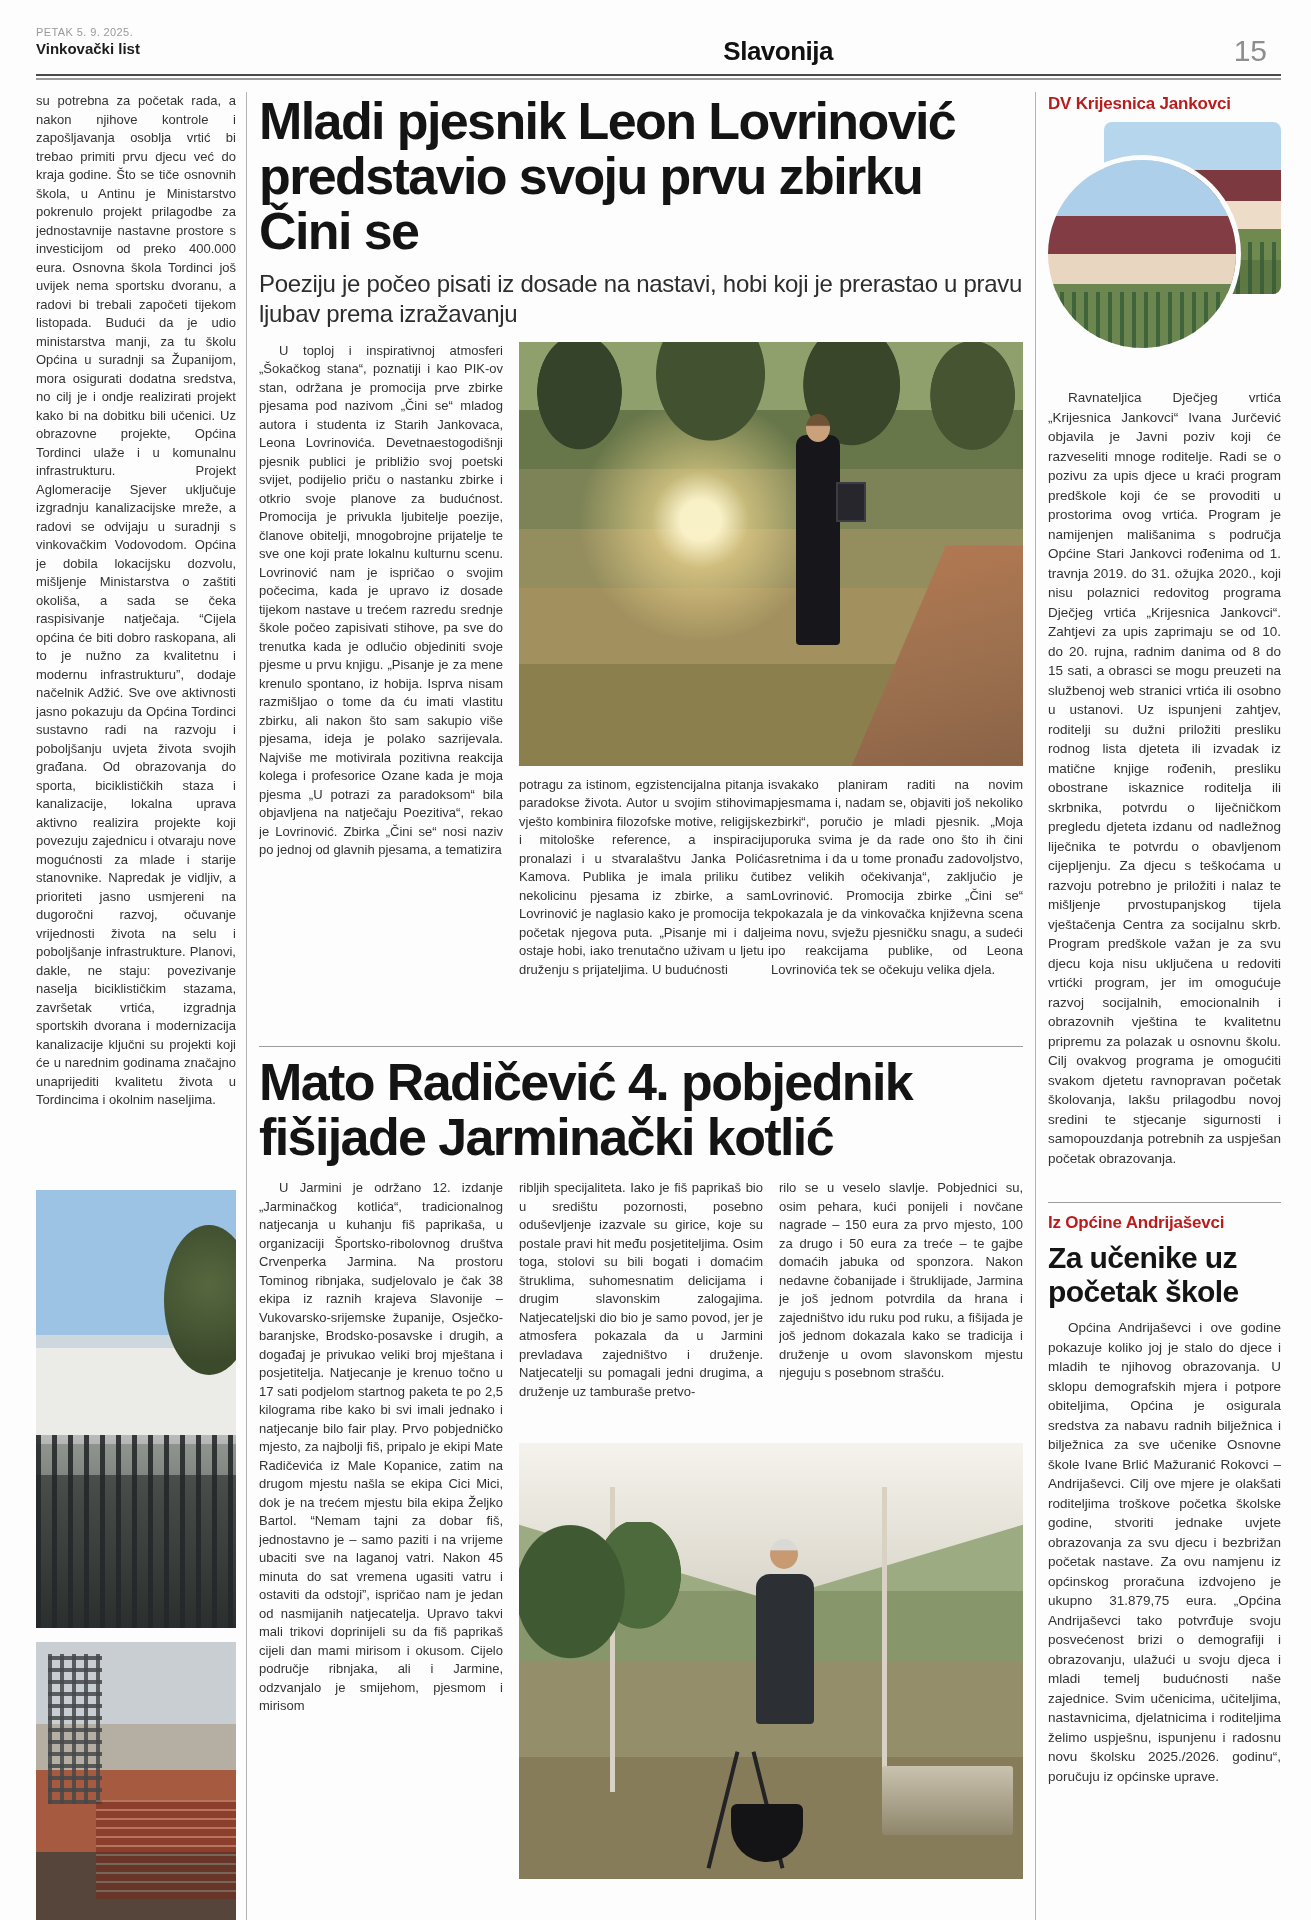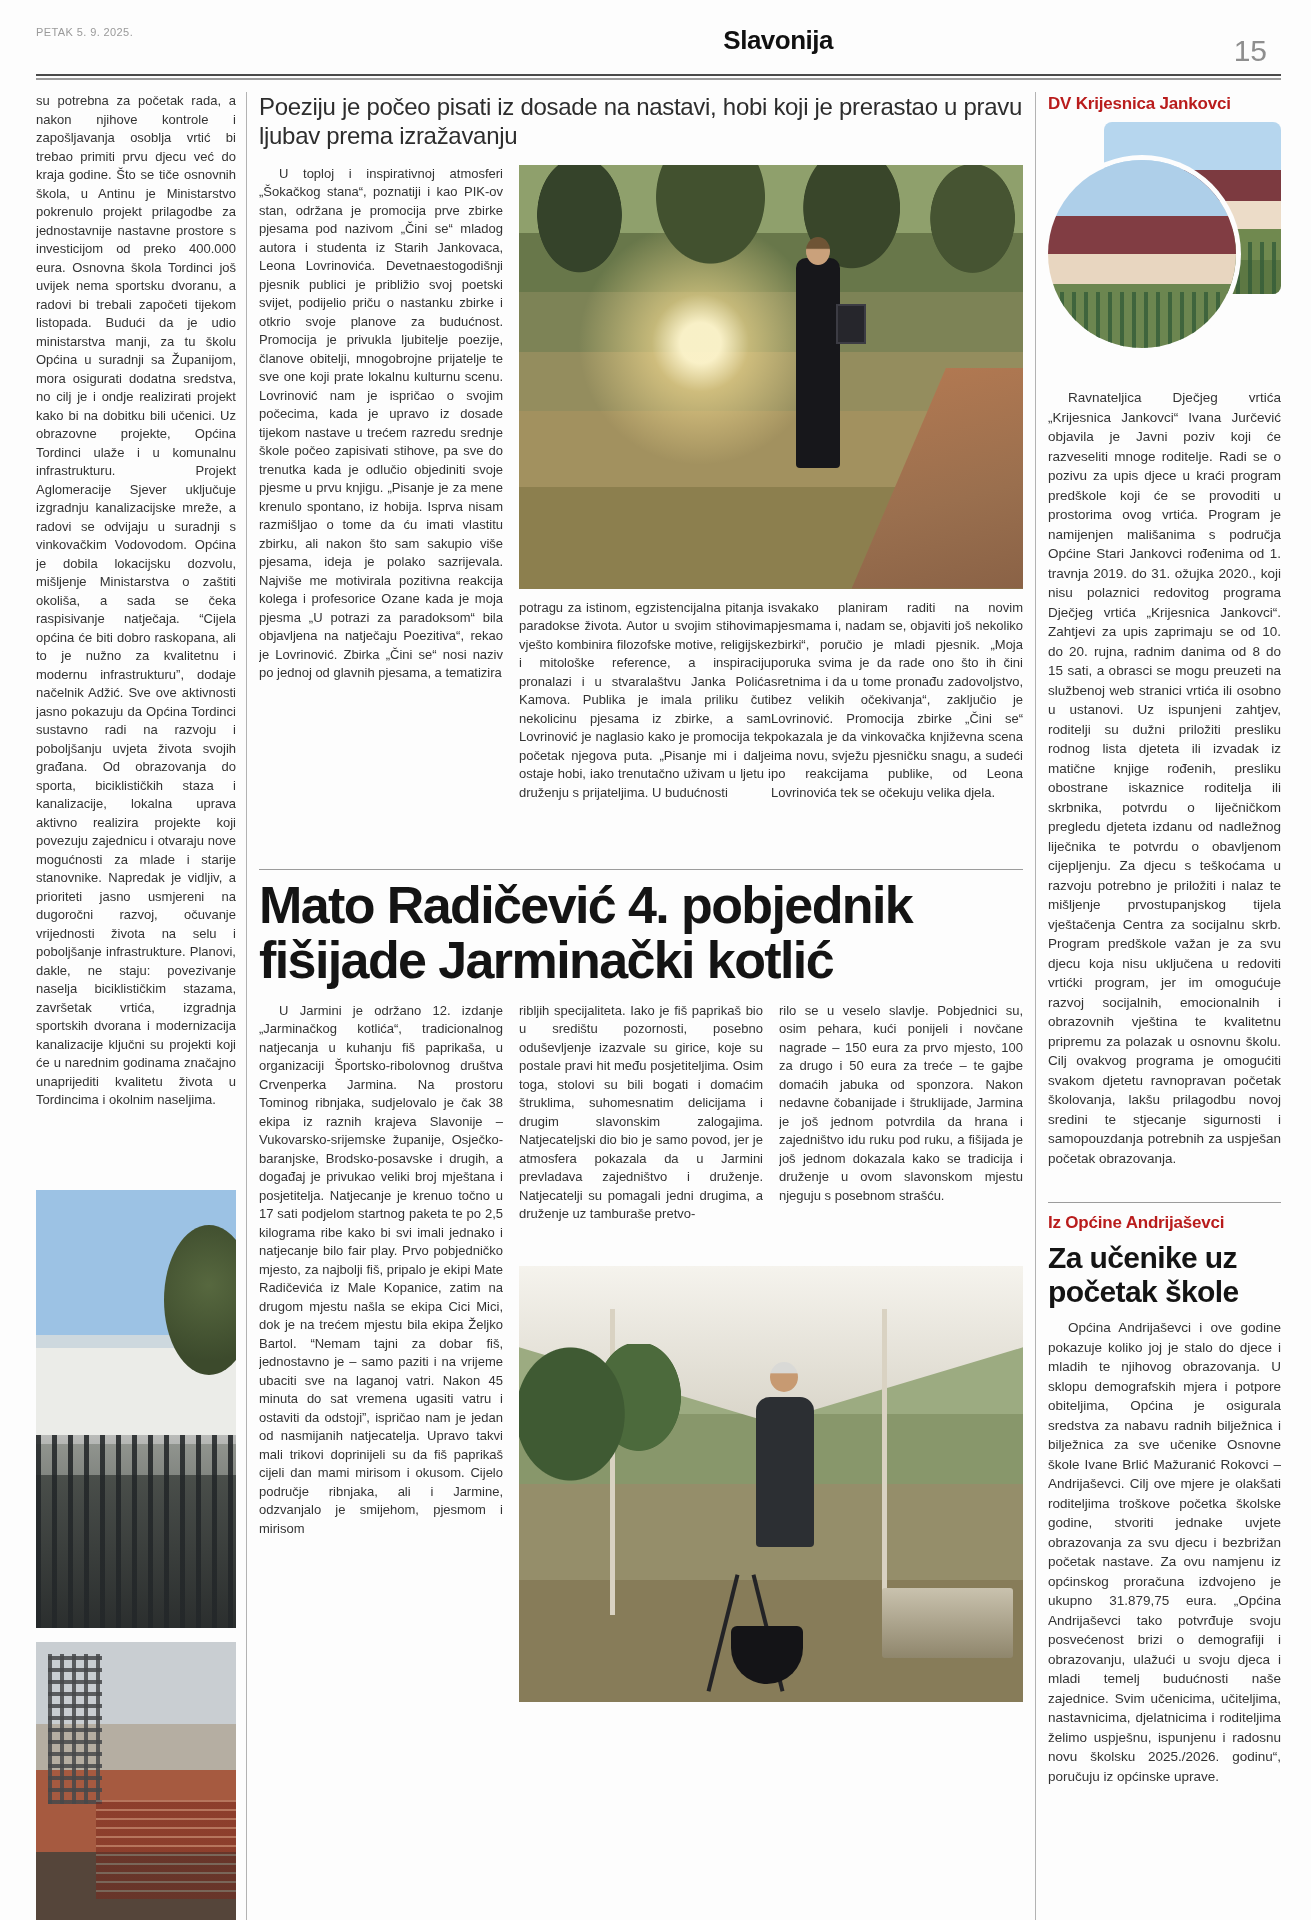--- a/index.html
+++ b/index.html
@@ -3,21 +3,21 @@
 <meta charset="utf-8">
 <style>
   html,body{margin:0;padding:0;background:#e9e9e9;}
   .page{width:1311px;height:1920px;background:#fdfdfd;box-sizing:border-box;
         padding:26px 30px 0 36px;font-family:"Liberation Sans",sans-serif;color:#2e2e2e;
         overflow:hidden;position:relative;margin:0 auto;}
   
   .header-row{position:relative;height:42px;}
   .hdr-date{font-size:11px;color:#9a9a9a;letter-spacing:.4px;}
   .masthead{font-size:15px;font-weight:bold;color:#1d1d1d;margin-top:2px;}
-  .section-title{position:absolute;right:448px;bottom:12px;font-size:26px;font-weight:bold;color:#111;letter-spacing:-.5px;}
+  .section-title{position:absolute;right:448px;bottom:1px;font-size:26px;font-weight:bold;color:#111;letter-spacing:-.5px;}
   .page-number{position:absolute;right:14px;bottom:0;font-size:30px;color:#8e8e8e;}
   .header-rule{margin-top:6px;height:2px;border-top:2px solid #4a4a4a;border-bottom:2px solid #9a9a9a;}
   
   .content{display:flex;margin-top:12px;height:1846px;}
   .col-left{width:200px;flex:none;}
   .main{width:790px;flex:none;margin-left:10px;border-left:1px solid #b3b3b3;border-right:1px solid #b3b3b3;
         padding:0 12px;box-sizing:border-box;}
   .sidebar{flex:1;min-width:0;padding-left:12px;}
   
   .bt{font-size:13px;line-height:18.5px;text-align:justify;color:#333;overflow:hidden;}
@@ -100,20 +100,21 @@
   .sidebar .bt{font-size:13.5px;line-height:19.5px;}
 </style>
 </head>
 <body>
 
 <div class="page">
 
   <div class="header-row">
     <div>
       <div class="hdr-date">PETAK 5. 9. 2025.</div>
+      <div class="masthead">Vinkovački list</div>
     </div>
     <div class="section-title">Slavonija</div>
     <div class="page-number">15</div>
   </div>
   <div class="header-rule"></div>
 
   <div class="content">
 
     <div class="col-left">
       <div class="bt">su potrebna za početak rada, a nakon njihove kontrole i zapošljavanja osoblja vrtić bi trebao primiti prvu djecu već do kraja godine. Što se tiče osnovnih škola, u Antinu je Ministarstvo pokrenulo projekt prilagodbe za jednostavnije nastavne prostore s investicijom od preko 400.000 eura. Osnovna škola Tordinci još uvijek nema sportsku dvoranu, a radovi bi trebali započeti tijekom listopada. Budući da je udio ministarstva manji, za tu školu Općina u suradnji sa Županijom, mora osigurati dodatna sredstva, no cilj je i ondje realizirati projekt kako bi na dobitku bili učenici. Uz obrazovne projekte, Općina Tordinci ulaže i u komunalnu infrastrukturu. Projekt Aglomeracije Sjever uključuje izgradnju kanalizacijske mreže, a radovi se odvijaju u suradnji s vinkovačkim Vodovodom. Općina je dobila lokacijsku dozvolu, mišljenje Ministarstva o zaštiti okoliša, a sada se čeka raspisivanje natječaja. “Cijela općina će biti dobro raskopana, ali to je nužno za kvalitetnu i modernu infrastrukturu”, dodaje načelnik Adžić. Sve ove aktivnosti jasno pokazuju da Općina Tordinci sustavno radi na razvoju i poboljšanju uvjeta života svojih građana. Od obrazovanja do sporta, biciklističkih staza i kanalizacije, lokalna uprava aktivno realizira projekte koji povezuju zajednicu i otvaraju nove mogućnosti za mlade i starije stanovnike. Napredak je vidljiv, a prioriteti jasno usmjereni na dugoročni razvoj, očuvanje vrijednosti života na selu i poboljšanje infrastrukture. Planovi, dakle, ne staju: povezivanje naselja biciklističkim stazama, završetak vrtića, izgradnja sportskih dvorana i modernizacija kanalizacije ključni su projekti koji će u narednim godinama značajno unaprijediti kvalitetu života u Tordincima i okolnim naseljima.</div>
@@ -123,20 +124,21 @@
       </div>
       <div class="photo lp2">
         <div class="lp2-tower"></div>
         <div class="lp2-bricks"></div>
       </div>
     </div>
 
     <div class="main">
 
       <article class="a1">
+        <h1 class="a-head">Mladi pjesnik Leon Lovrinović predstavio svoju prvu zbirku Čini se</h1>
         <p class="a1-deck">Poeziju je počeo pisati iz dosade na nastavi, hobi koji je prerastao u pravu ljubav prema izražavanju</p>
         <div class="a-body">
           <div class="bt a-col1 indent">U toploj i inspirativnoj atmosferi „Šokačkog stana“, poznatiji i kao PIK-ov stan, održana je promocija prve zbirke pjesama pod nazivom „Čini se“ mladog autora i studenta iz Starih Jankovaca, Leona Lovrinovića. Devetnaestogodišnji pjesnik publici je približio svoj poetski svijet, podijelio priču o nastanku zbirke i otkrio svoje planove za budućnost. Promocija je privukla ljubitelje poezije, članove obitelji, mnogobrojne prijatelje te sve one koji prate lokalnu kulturnu scenu. Lovrinović nam je ispričao o svojim počecima, kada je upravo iz dosade tijekom nastave u trećem razredu srednje škole počeo zapisivati stihove, pa sve do trenutka kada je odlučio objediniti svoje pjesme u prvu knjigu. „Pisanje je za mene krenulo spontano, iz hobija. Isprva nisam razmišljao o tome da ću imati vlastitu zbirku, ali nakon što sam sakupio više pjesama, ideja je polako sazrijevala. Najviše me motivirala pozitivna reakcija kolega i profesorice Ozane kada je moja pjesma „U potrazi za paradoksom“ bila objavljena na natječaju Poezitiva“, rekao je Lovrinović. Zbirka „Čini se“ nosi naziv po jednoj od glavnih pjesama, a tematizira</div>
           <div class="a-right">
             <div class="photo a1-photo">
               <div class="a1-trees"></div>
               <div class="a1-path"></div>
               <div class="a1-person"></div>
               <div class="a1-person-head"></div>
               <div class="a1-book"></div>

